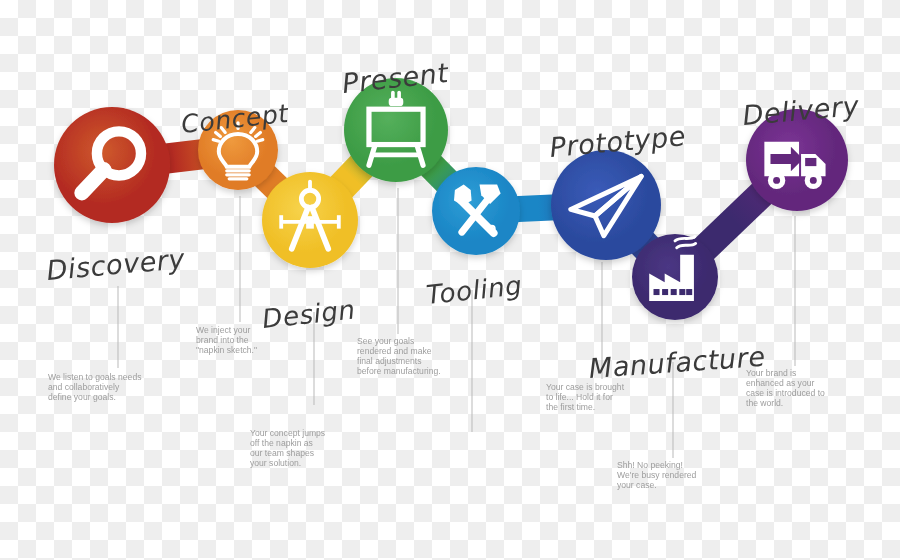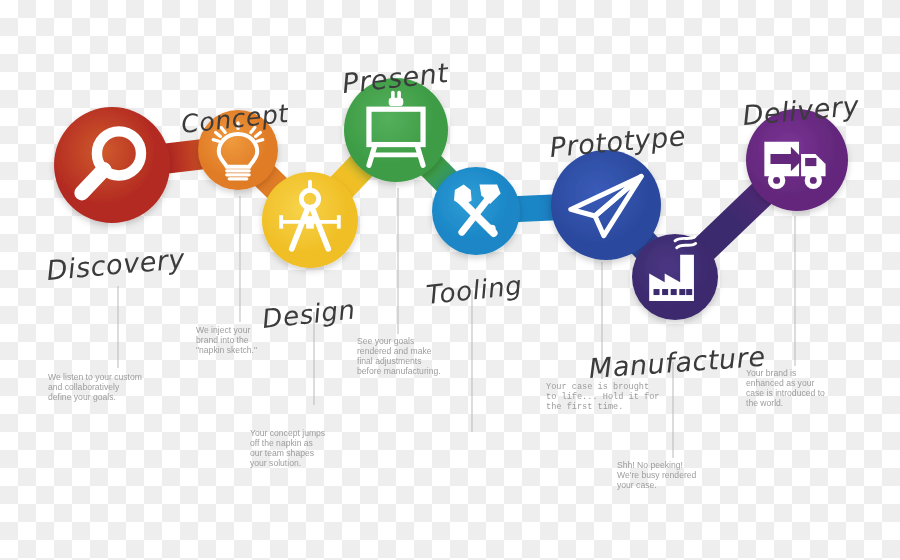--- a/index.html
+++ b/index.html
@@ -243,40 +243,40 @@
           <circle cx="776.6" cy="180.4" r="3.468" fill="#63287c"></circle>
           <circle cx="813.32" cy="180.4" r="8.67" fill="#ffffff"></circle>
           <circle cx="813.32" cy="180.4" r="3.468" fill="#63287c"></circle>
         </g>
       </g>
     </g>
 </svg>
 
 <div id="stage">
     <div class="node-label" style="left: 48px; top: 255px; font-size: 27px; transform: rotate(-5deg);">Discovery</div>
-    <div class="desc" style="left: 48px; top: 372px; width: 150px;">We listen to your custom
+    <div class="desc" style="left: 48px; top: 372px; width: 150px;">We listen to goals needs
 and collaboratively
 define your goals.</div>
     <div class="node-label" style="left: 183px; top: 110px; font-size: 25px; transform: rotate(-6deg);">Concept</div>
     <div class="desc" style="left: 196px; top: 325px; width: 90px;">We inject your
 brand into the
 "napkin sketch."</div>
     <div class="node-label" style="left: 264px; top: 304px; font-size: 26px; transform: rotate(-6deg);">Design</div>
     <div class="desc" style="left: 250px; top: 408px; width: 112px; margin-top: 20px;">Your concept jumps
 off the napkin as
 our team shapes
 your solution.</div>
     <div class="node-label" style="left: 344px; top: 68px; font-size: 27px; transform: rotate(-6deg);">Present</div>
     <div class="desc" style="left: 357px; top: 336px; width: 112px;">See your goals
 rendered and make
 final adjustments
 before manufacturing.</div>
     <div class="node-label" style="left: 428px; top: 280px; font-size: 26px; transform: rotate(-6deg);">Tooling</div>
     <div class="node-label" style="left: 551px; top: 132px; font-size: 27px; transform: rotate(-5deg);">Prototype</div>
-    <div class="desc" style="left: 546px; top: 382px; width: 118px; font-family: Liberation Mono, monospace;">Your case is brought
+    <div class="desc" style="left: 546px; top: 382px; width: 118px;">Your case is brought
 to life...  Hold it for
 the first time.</div>
     <div class="node-label" style="left: 590px; top: 353px; font-size: 27px; transform: rotate(-4deg);">Manufacture</div>
     <div class="desc" style="left: 617px; top: 460px; width: 112px;">Shh!  No peeking!
 We're busy rendered
 your case.</div>
     <div class="node-label" style="left: 744px; top: 100px; font-size: 27px; transform: rotate(-5deg);">Delivery</div>
     <div class="desc" style="left: 746px; top: 368px; width: 104px;">Your brand is
 enhanced as your
 case is introduced to

